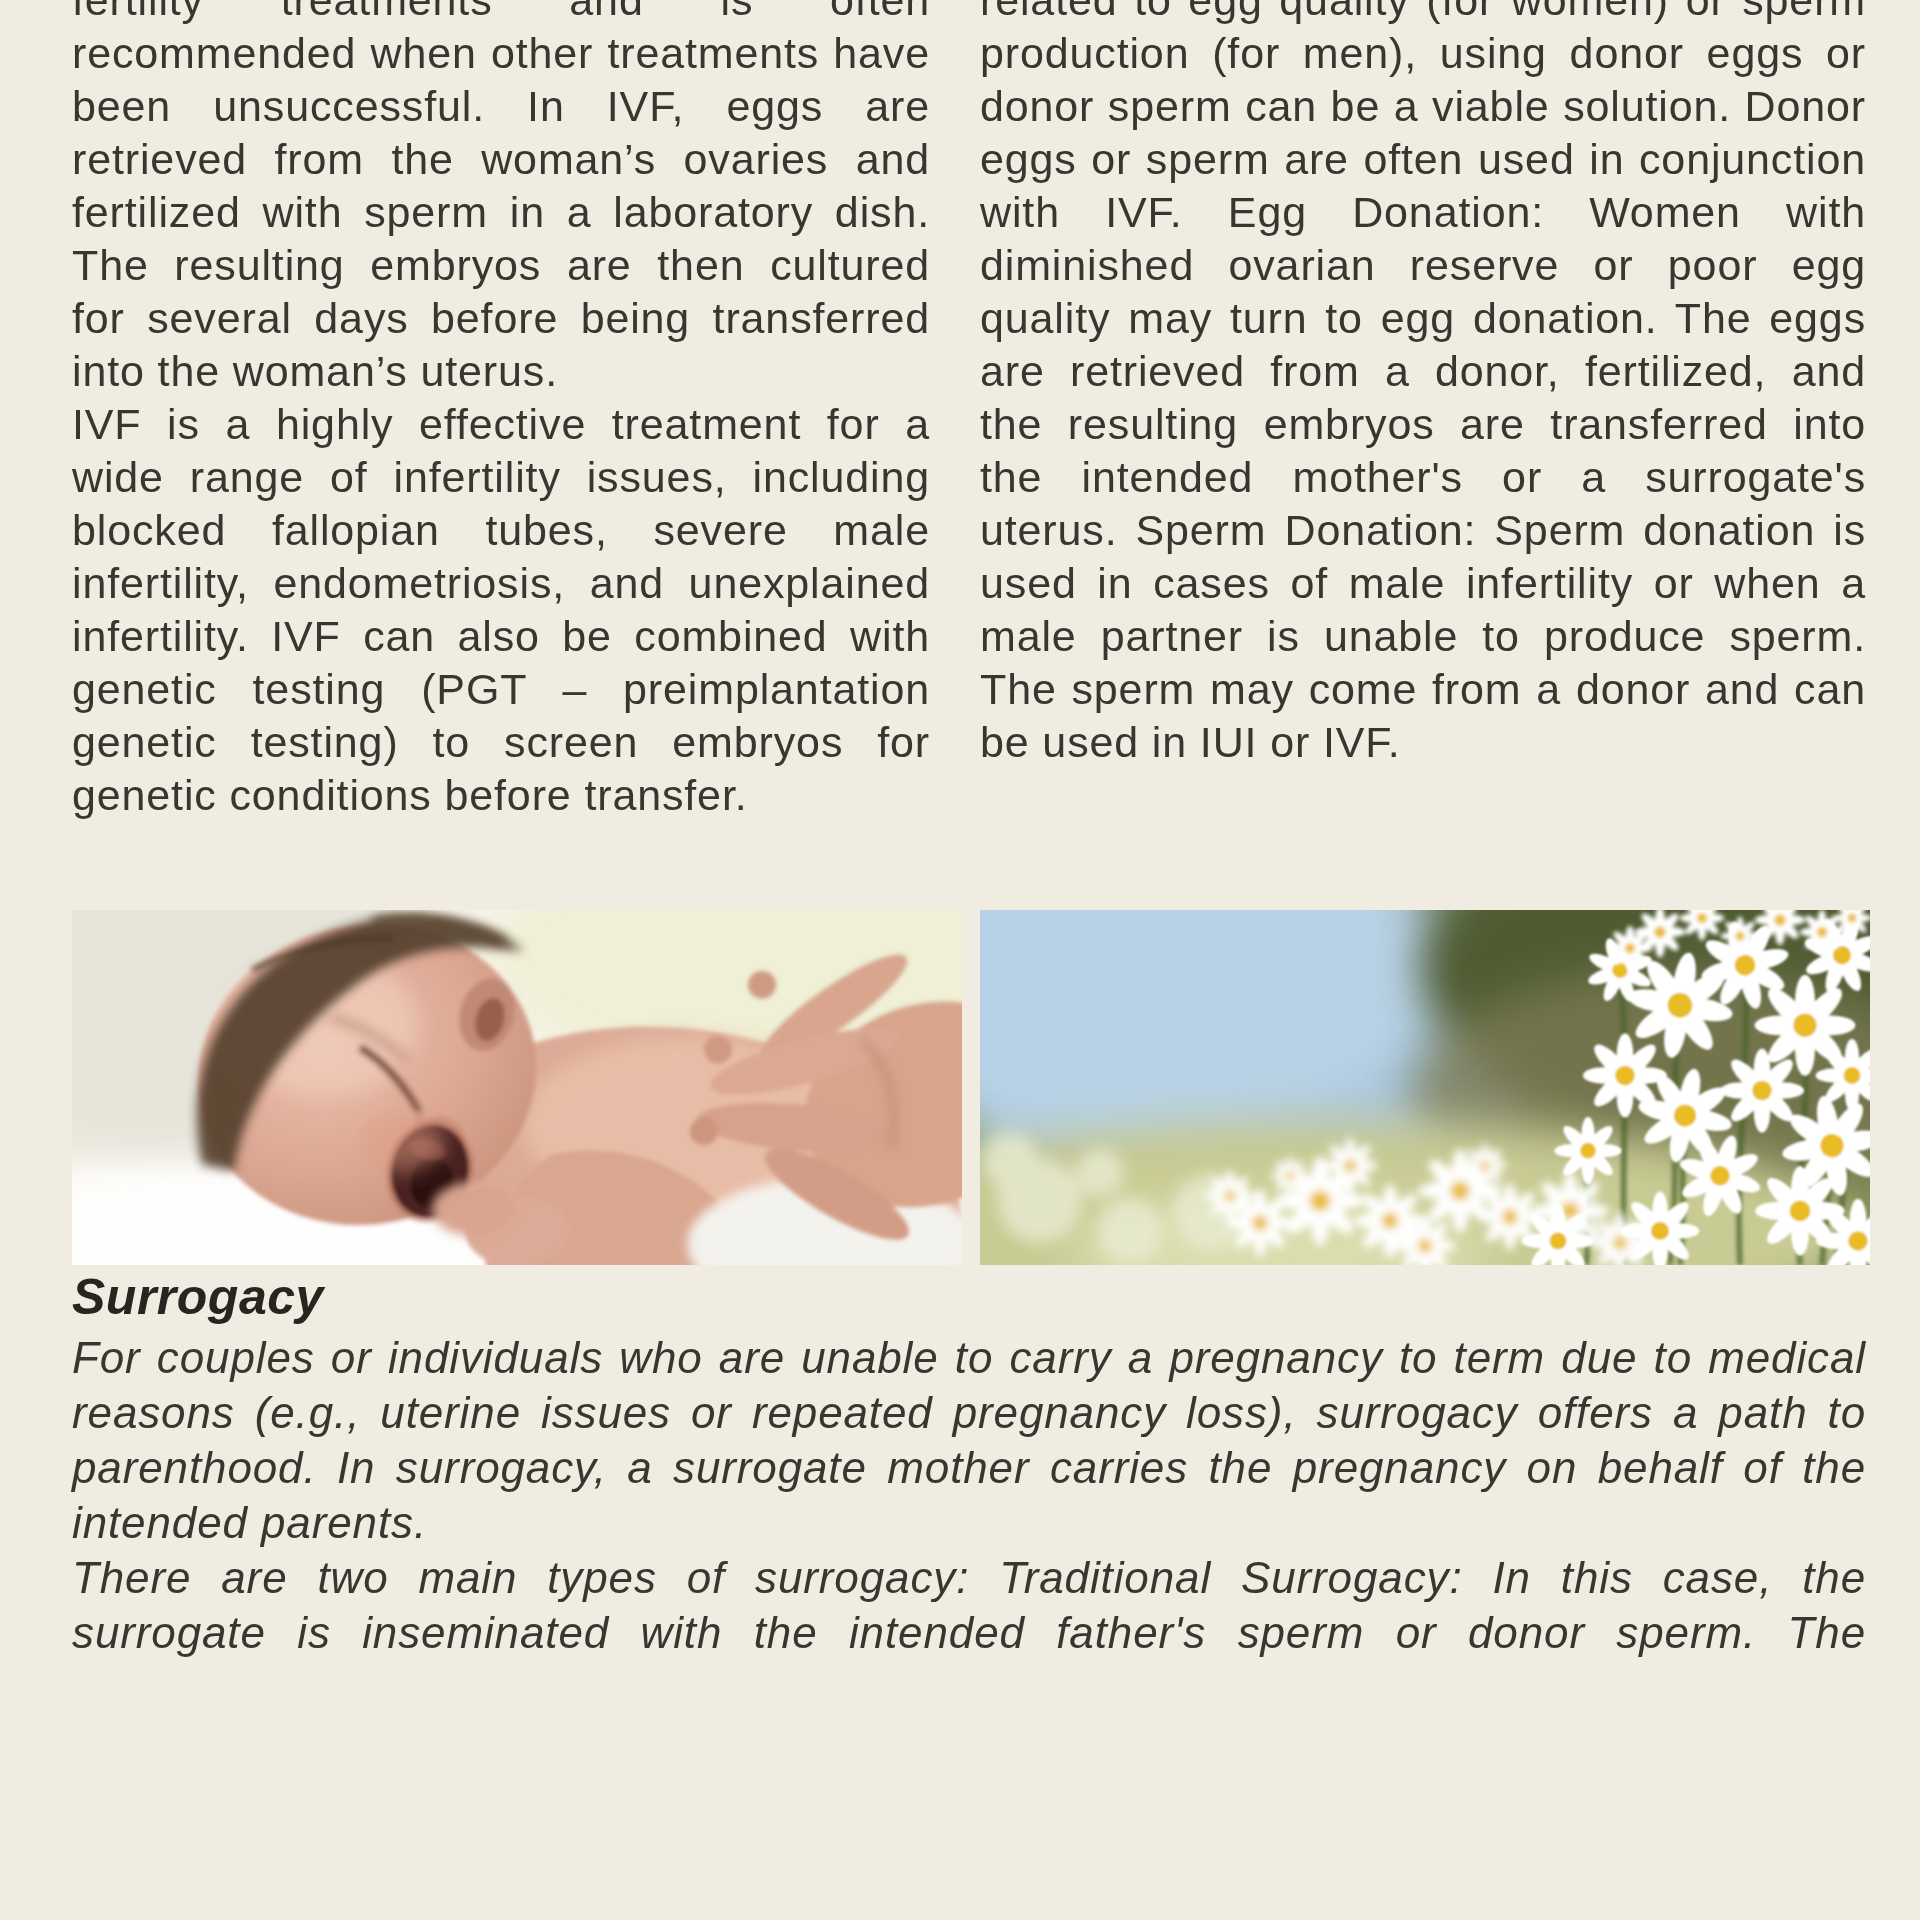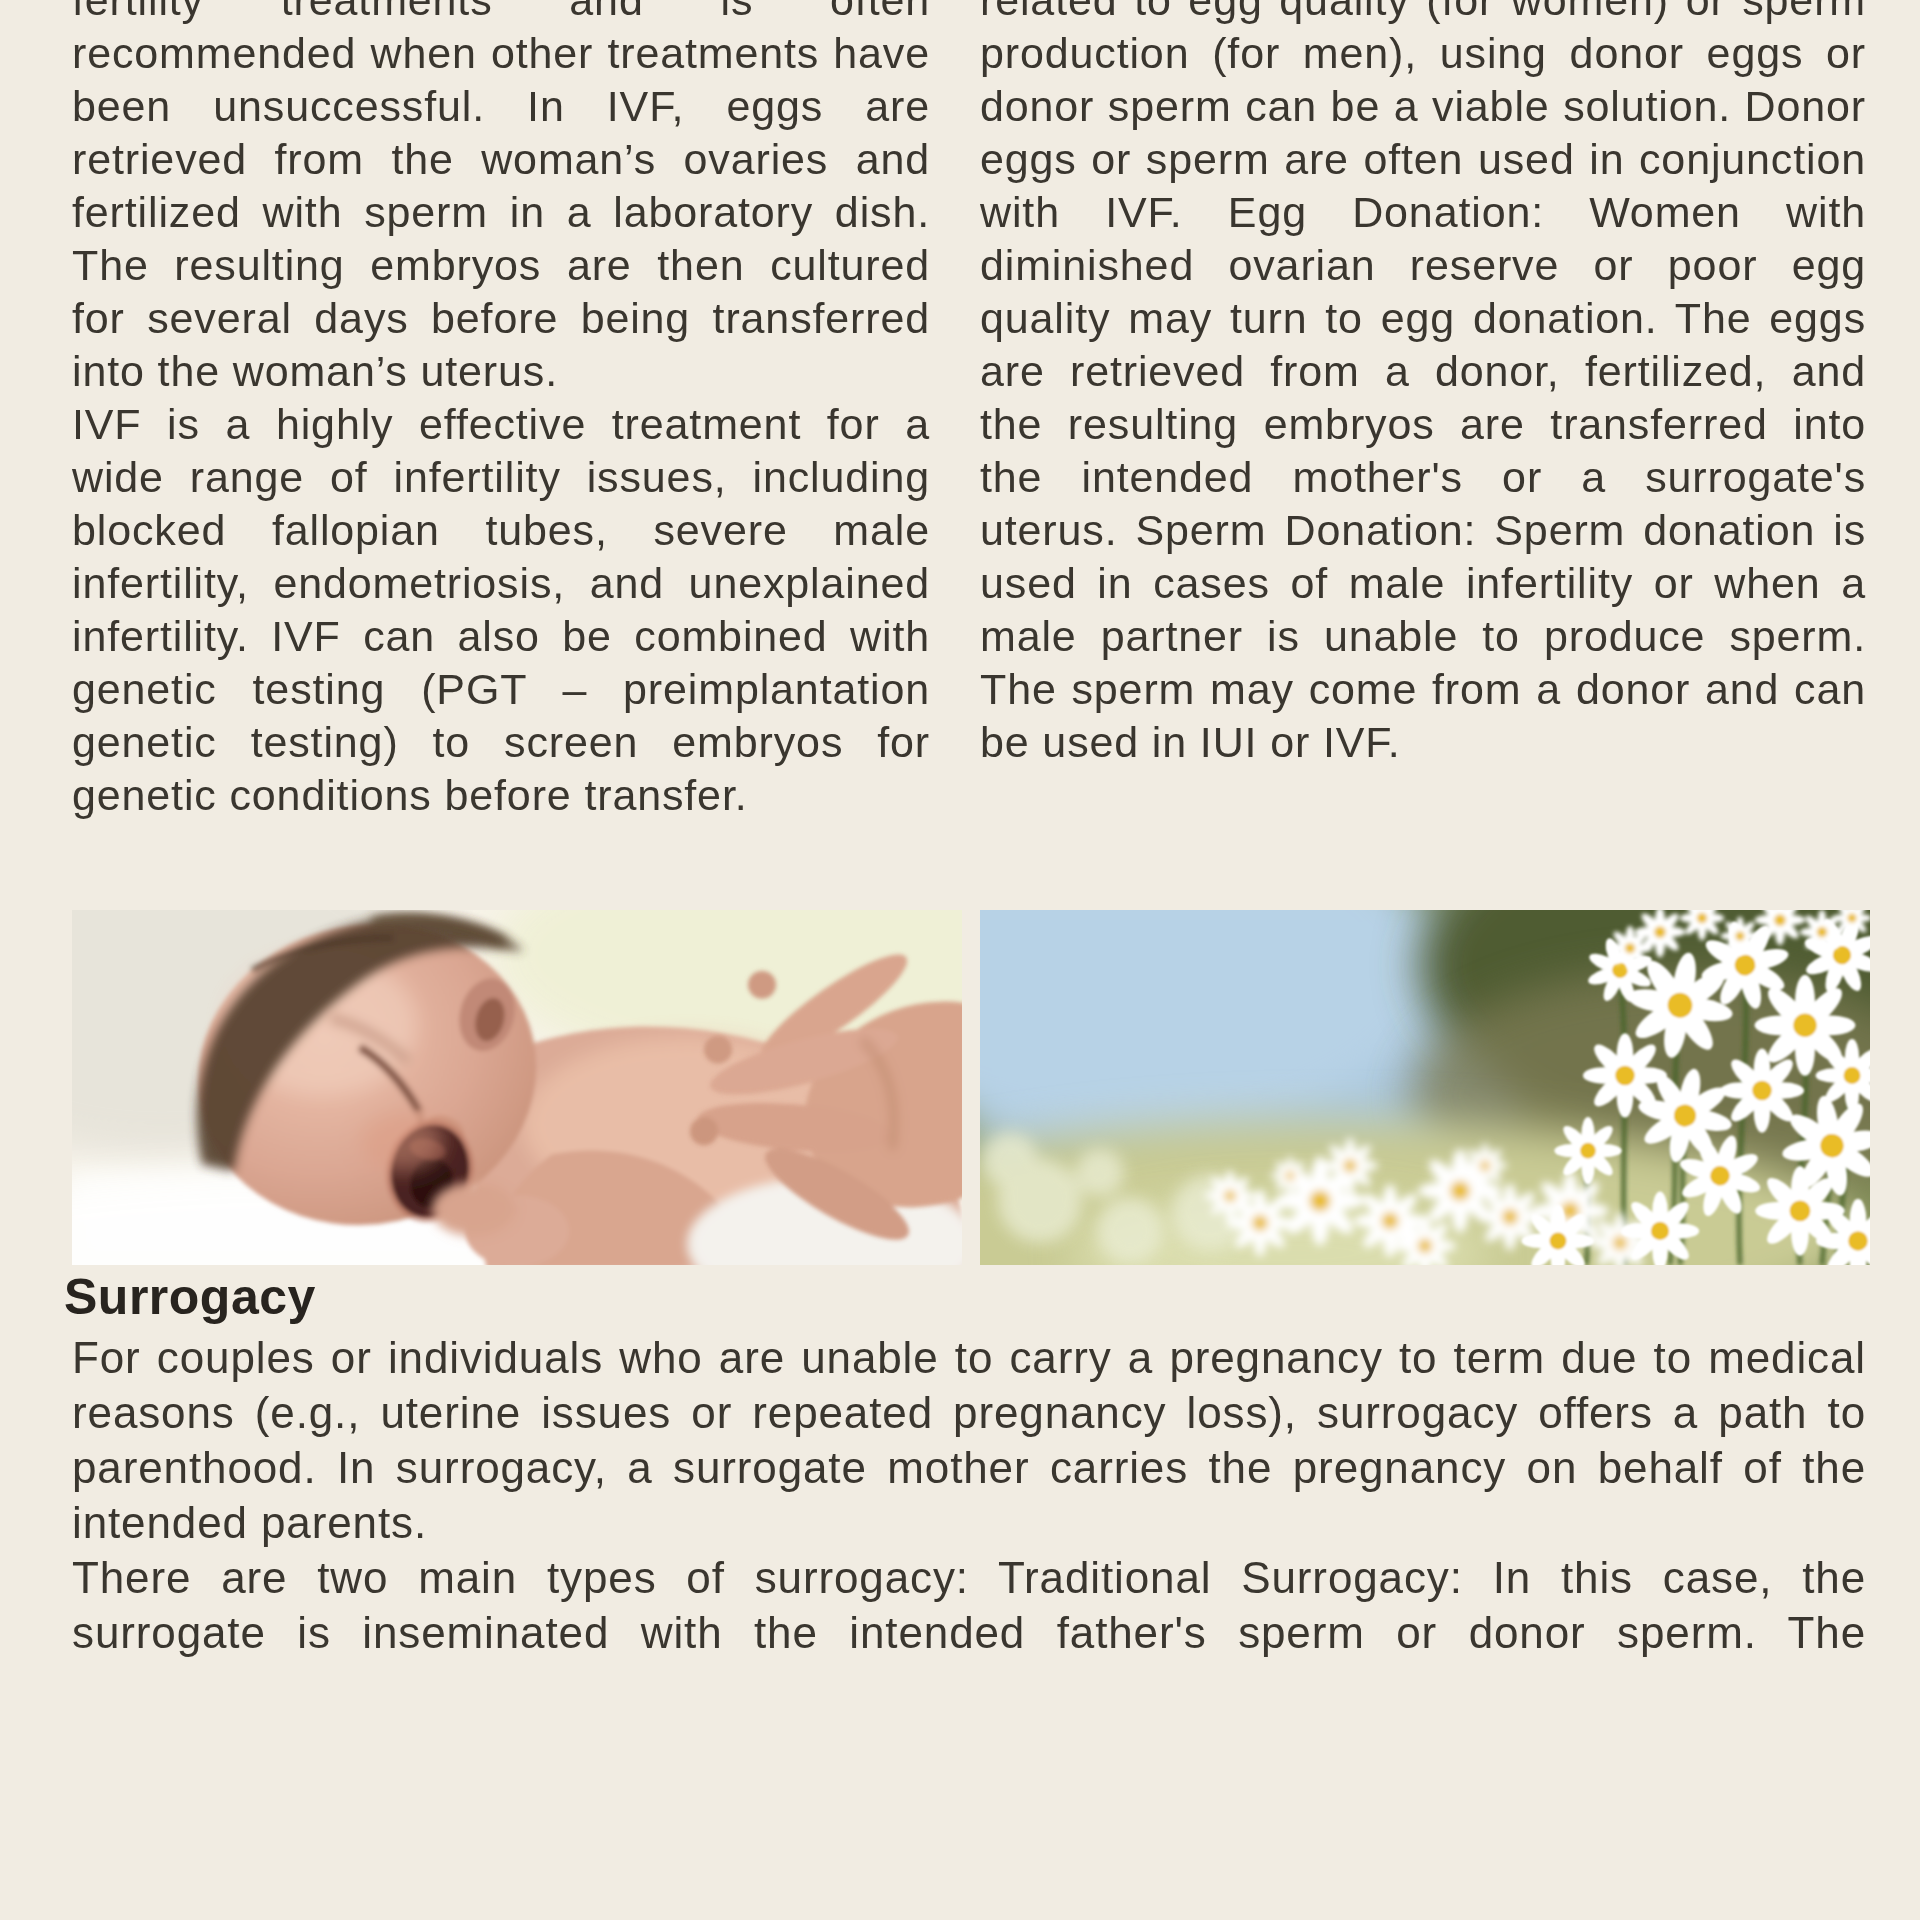--- a/index.html
+++ b/index.html
@@ -25,33 +25,35 @@
     position:absolute;
     top:910px;height:355px;
     overflow:hidden;
     background:#cfcabb;
   }
   #photo-baby{left:72px;width:890px;}
   #photo-daisy{left:980px;width:890px;}
   .photo svg{display:block;width:100%;height:100%;}
   .section-heading{
     position:absolute;
-    left:64px;top:1268px;
+    left:72px;top:1268px;
     font-size:50px;
     font-weight:700;
     letter-spacing:0.5px;
     color:#28241f;
+    font-style:italic;
   }
   .bottom-block{
     position:absolute;
     left:72px;top:1330px;width:1794px;
     text-align:justify;
     font-size:44px;
     line-height:55px;
     letter-spacing:0.02em;
+    font-style:italic;
   }
   .bottom-block p{margin:0;}
 </style>
 </head>
 <body>
 
 <div class="page">
 
   <div class="col" id="col-left">
     <p>fertility treatments and is often recommended when other treatments have been unsuccessful. In IVF, eggs are retrieved from the woman’s ovaries and fertilized with sperm in a laboratory dish. The resulting embryos are then cultured for several days before being transferred into the woman’s uterus.</p>

